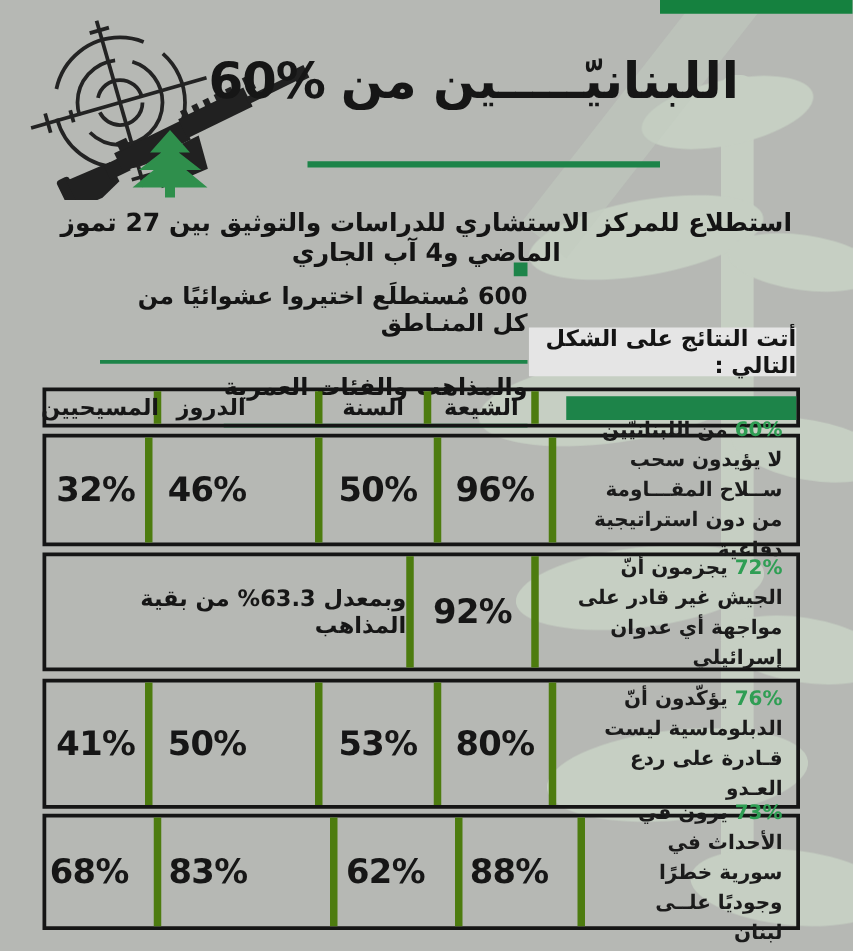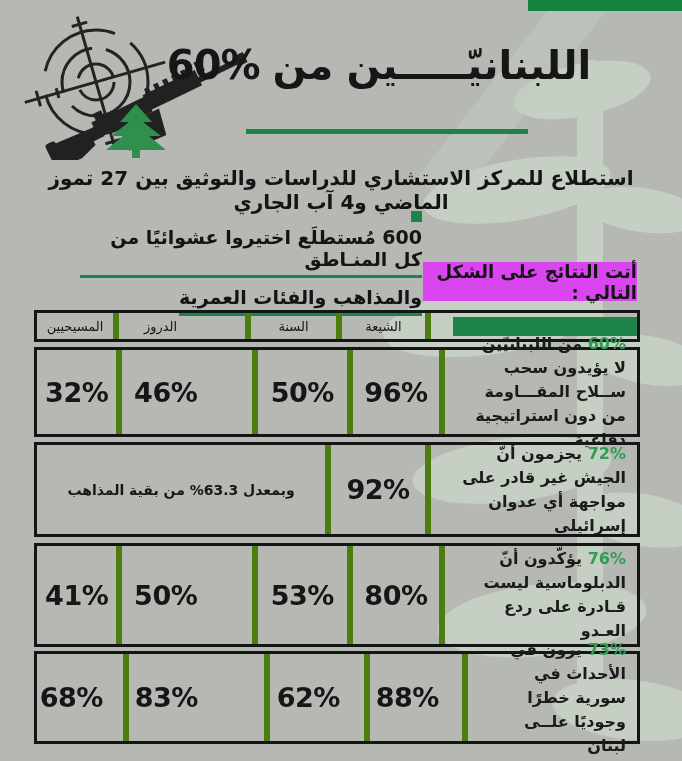--- a/index.html
+++ b/index.html
@@ -30,29 +30,29 @@
   .source-line{
     position:absolute;top:166px;left:30px;width:622px;
     text-align:center;font-size:20px;font-weight:bold;color:#141414;
   }
   .sample-block{
     position:absolute;top:204px;left:80px;width:342px;
     text-align:right;font-size:19px;font-weight:bold;color:#141414;
   }
   .sample-line{margin-bottom:8px;}
   .sample-line .u{
-    display:inline-block;border-bottom:3px solid #1d8449;padding-bottom:5px;
+    display:inline-block;border-bottom:3px solid #1d8449;padding-bottom:18px;
   }
   .bullet-sq{
     display:inline-block;width:11px;height:11px;background:#1d8449;
     margin-left:9px;vertical-align:middle;
   }
   .results-box{
     position:absolute;top:262px;left:423px;width:214px;height:39px;
-    background:#d946ef;display:flex;align-items:center;justify-content:center;
+    background:#e5e5e5;display:flex;align-items:center;justify-content:center;
     font-size:18px;font-weight:bold;color:#141414;
   }
   
   .tbl{position:absolute;top:310px;left:34px;width:606px;}
   .trow{
     box-sizing:border-box;width:606px;border:3px solid #151515;
     display:flex;direction:rtl;align-items:stretch;
   }
   .trow.gap5{margin-top:5px;} .trow.gap6{margin-top:6px;} .trow.gap4{margin-top:4px;}
   .h-row{height:32px;}
@@ -61,29 +61,29 @@
     box-sizing:border-box;display:flex;align-items:center;justify-content:center;
     color:#161616;
   }
   .cell:not(:last-child){border-left:6px solid #4d7c0f;}
   .c-desc{width:212px;padding-left:22px;}
   .c-shia{width:100px;}
   .c-sunna{width:102px;margin-left:43px;}
   .c-druze{width:100px;}
   .c-christ{width:86px;}
   .c-merged{flex:1;}
-  .hdr-label{font-size:13px;font-weight:normal;}
+  .hdr-label{font-size:18px;font-weight:bold;}
   .green-bar{width:188px;height:19px;background:#1d8449;}
   .pct-val{font-size:27px;font-weight:bold;letter-spacing:-0.5px;}
   .stmt{
     width:100%;padding:5px 11px 5px 7px;text-align:right;
     font-size:16px;font-weight:bold;line-height:1.5;color:#1b1b1b;
   }
   .stmt .gp{color:#2f9e54;}
-  .merged-note{font-size:14px;font-weight:bold;border-radius:29px;}
+  .merged-note{font-size:18px;font-weight:bold;border-radius:29px;}
   svg .ink{fill:#212121;}
   svg .stroke-ink{stroke:#232323;fill:none;}
 </style>
 </head>
 <body>
 
 <div class="page">
 
   <svg class="watermark" viewBox="0 0 360 761" aria-hidden="true">
     <g fill="#c9d4c6" opacity="0.85">

